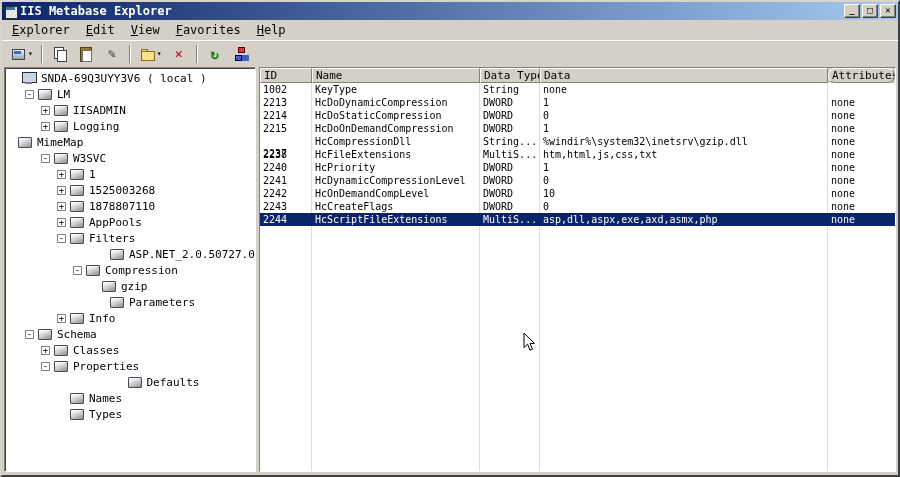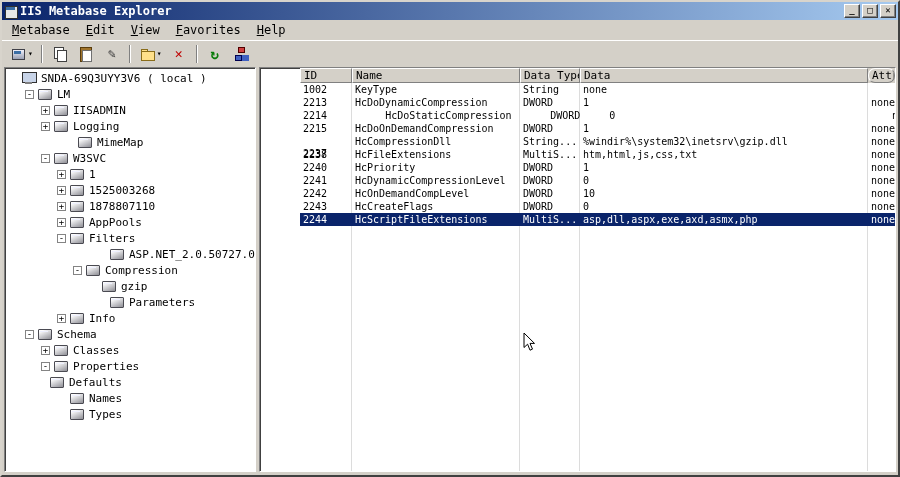--- a/index.html
+++ b/index.html
@@ -67,21 +67,21 @@
   .nico-key::before{content:"";position:absolute;left:0;top:1px;width:12px;height:9px;background:linear-gradient(155deg,#fdfdfd 15%,#c2c2c6 60%,#8e8e94);border:1px solid #4a4a52;border-radius:1px;}
   .nico-key::after{content:"";position:absolute;left:2px;top:3px;width:8px;height:1px;background:#eef0ff;}
   .nico-computer::before{content:"";position:absolute;left:0;top:0;width:13px;height:9px;background:#c8d4e8;border:1px solid #303030;}
   .nico-computer::after{content:"";position:absolute;left:3px;top:10px;width:7px;height:2px;background:#808080;}
   .tlabel{padding:0 2px;}
   .tsel{background:#c0c0c0;outline:1px dotted #707070;}
 
   .splitter{width:3px;background:#d4d0c8;}
 
   
-  .list{flex:1;background:#fff;display:flex;flex-direction:column;overflow:hidden;padding-left:40px;}
+  .list{flex:1;background:#fff;display:flex;flex-direction:column;overflow:hidden;}
   .list-header{height:15px;display:flex;background:#d4d0c8;flex:0 0 15px;}
   .hcell{height:15px;font-size:11px;line-height:13px;padding:0 3px;white-space:nowrap;overflow:hidden;
     border:1px solid;border-color:#fff #808080 #808080 #fff;}
   .list-body{position:relative;flex:1;overflow:hidden;background:#fff;}
   .gline{position:absolute;top:0;bottom:0;width:1px;background:#dcdcdc;z-index:0;}
   .lrow{position:relative;z-index:1;height:13px;display:flex;font-size:10px;line-height:13px;color:#000;align-items:center;}
   .lrow.sel{background:#0a246a;color:#fff;}
   .lcell{padding:0 3px;white-space:nowrap;overflow:hidden;}
 
   .cursor-svg{position:absolute;left:521px;top:330px;width:13px;height:20px;z-index:50;}
@@ -95,21 +95,21 @@
     <span class="app-icon"></span>
     <span class="title">IIS Metabase Explorer</span>
     <span class="tbtns">
       <span class="cbtn">_</span>
       <span class="cbtn">□</span>
       <span class="cbtn">✕</span>
     </span>
   </div>
 
   <div class="menubar">
-      <span class="menu-item">Metabase</span>
+      <span class="menu-item">Explorer</span>
       <span class="menu-item">Edit</span>
       <span class="menu-item">View</span>
       <span class="menu-item">Favorites</span>
       <span class="menu-item">Help</span>
     </div>
 
   <div class="toolbar">
       <div class="tbtn2">
         <span class="ico ico-server"></span>
         <span class="darr">▾</span>
@@ -156,21 +156,21 @@
         <div class="trow" style="padding-left: 36px;">
           <span class="exp">+</span>
           <span class="nico nico-key"></span>
           <span class="tlabel">IISADMIN</span>
         </div>
         <div class="trow" style="padding-left: 36px;">
           <span class="exp">+</span>
           <span class="nico nico-key"></span>
           <span class="tlabel">Logging</span>
         </div>
-        <div class="trow" style="padding-left: 36px; margin-left: 24px;">
+        <div class="trow" style="">
           <span class="exp-spacer"></span>
           <span class="nico nico-key"></span>
           <span class="tlabel">MimeMap</span>
         </div>
         <div class="trow" style="padding-left: 36px;">
           <span class="exp">-</span>
           <span class="nico nico-key"></span>
           <span class="tlabel">W3SVC</span>
         </div>
         <div class="trow" style="padding-left: 52px;">
@@ -231,21 +231,21 @@
         <div class="trow" style="padding-left: 36px;">
           <span class="exp">+</span>
           <span class="nico nico-key"></span>
           <span class="tlabel">Classes</span>
         </div>
         <div class="trow" style="padding-left: 36px;">
           <span class="exp">-</span>
           <span class="nico nico-key"></span>
           <span class="tlabel">Properties</span>
         </div>
-        <div class="trow" style="padding-left: 32px;">
+        <div class="trow" style="padding-left: 56px; justify-content: center;">
           <span class="exp-spacer"></span>
           <span class="nico nico-key"></span>
           <span class="tlabel">Defaults</span>
         </div>
         <div class="trow" style="padding-left: 52px;">
           <span class="exp-spacer"></span>
           <span class="nico nico-key"></span>
           <span class="tlabel">Names</span>
         </div>
         <div class="trow" style="padding-left: 52px;">
@@ -276,21 +276,21 @@
           </div>
           <div class="lrow">
             <span class="lcell" style="width: 52px;">2213</span>
             <span class="lcell" style="width: 168px;">HcDoDynamicCompression</span>
             <span class="lcell" style="width: 60px;">DWORD</span>
             <span class="lcell" style="width: 288px;">1</span>
             <span class="lcell" style="flex: 1 1 0%;">none</span>
           </div>
           <div class="lrow">
             <span class="lcell" style="width: 52px;">2214</span>
-            <span class="lcell" style="width: 168px; margin-left: 31px;">HcDoStaticCompression</span>
+            <span class="lcell" style="width: 168px;">HcDoStaticCompression</span>
             <span class="lcell" style="width: 60px;">DWORD</span>
             <span class="lcell" style="width: 288px;">0</span>
             <span class="lcell" style="flex: 1 1 0%;">none</span>
           </div>
           <div class="lrow">
             <span class="lcell" style="width: 52px;">2215</span>
             <span class="lcell" style="width: 168px;">HcDoOnDemandCompression</span>
             <span class="lcell" style="width: 60px;">DWORD</span>
             <span class="lcell" style="width: 288px;">1</span>
             <span class="lcell" style="flex: 1 1 0%;">none</span>

